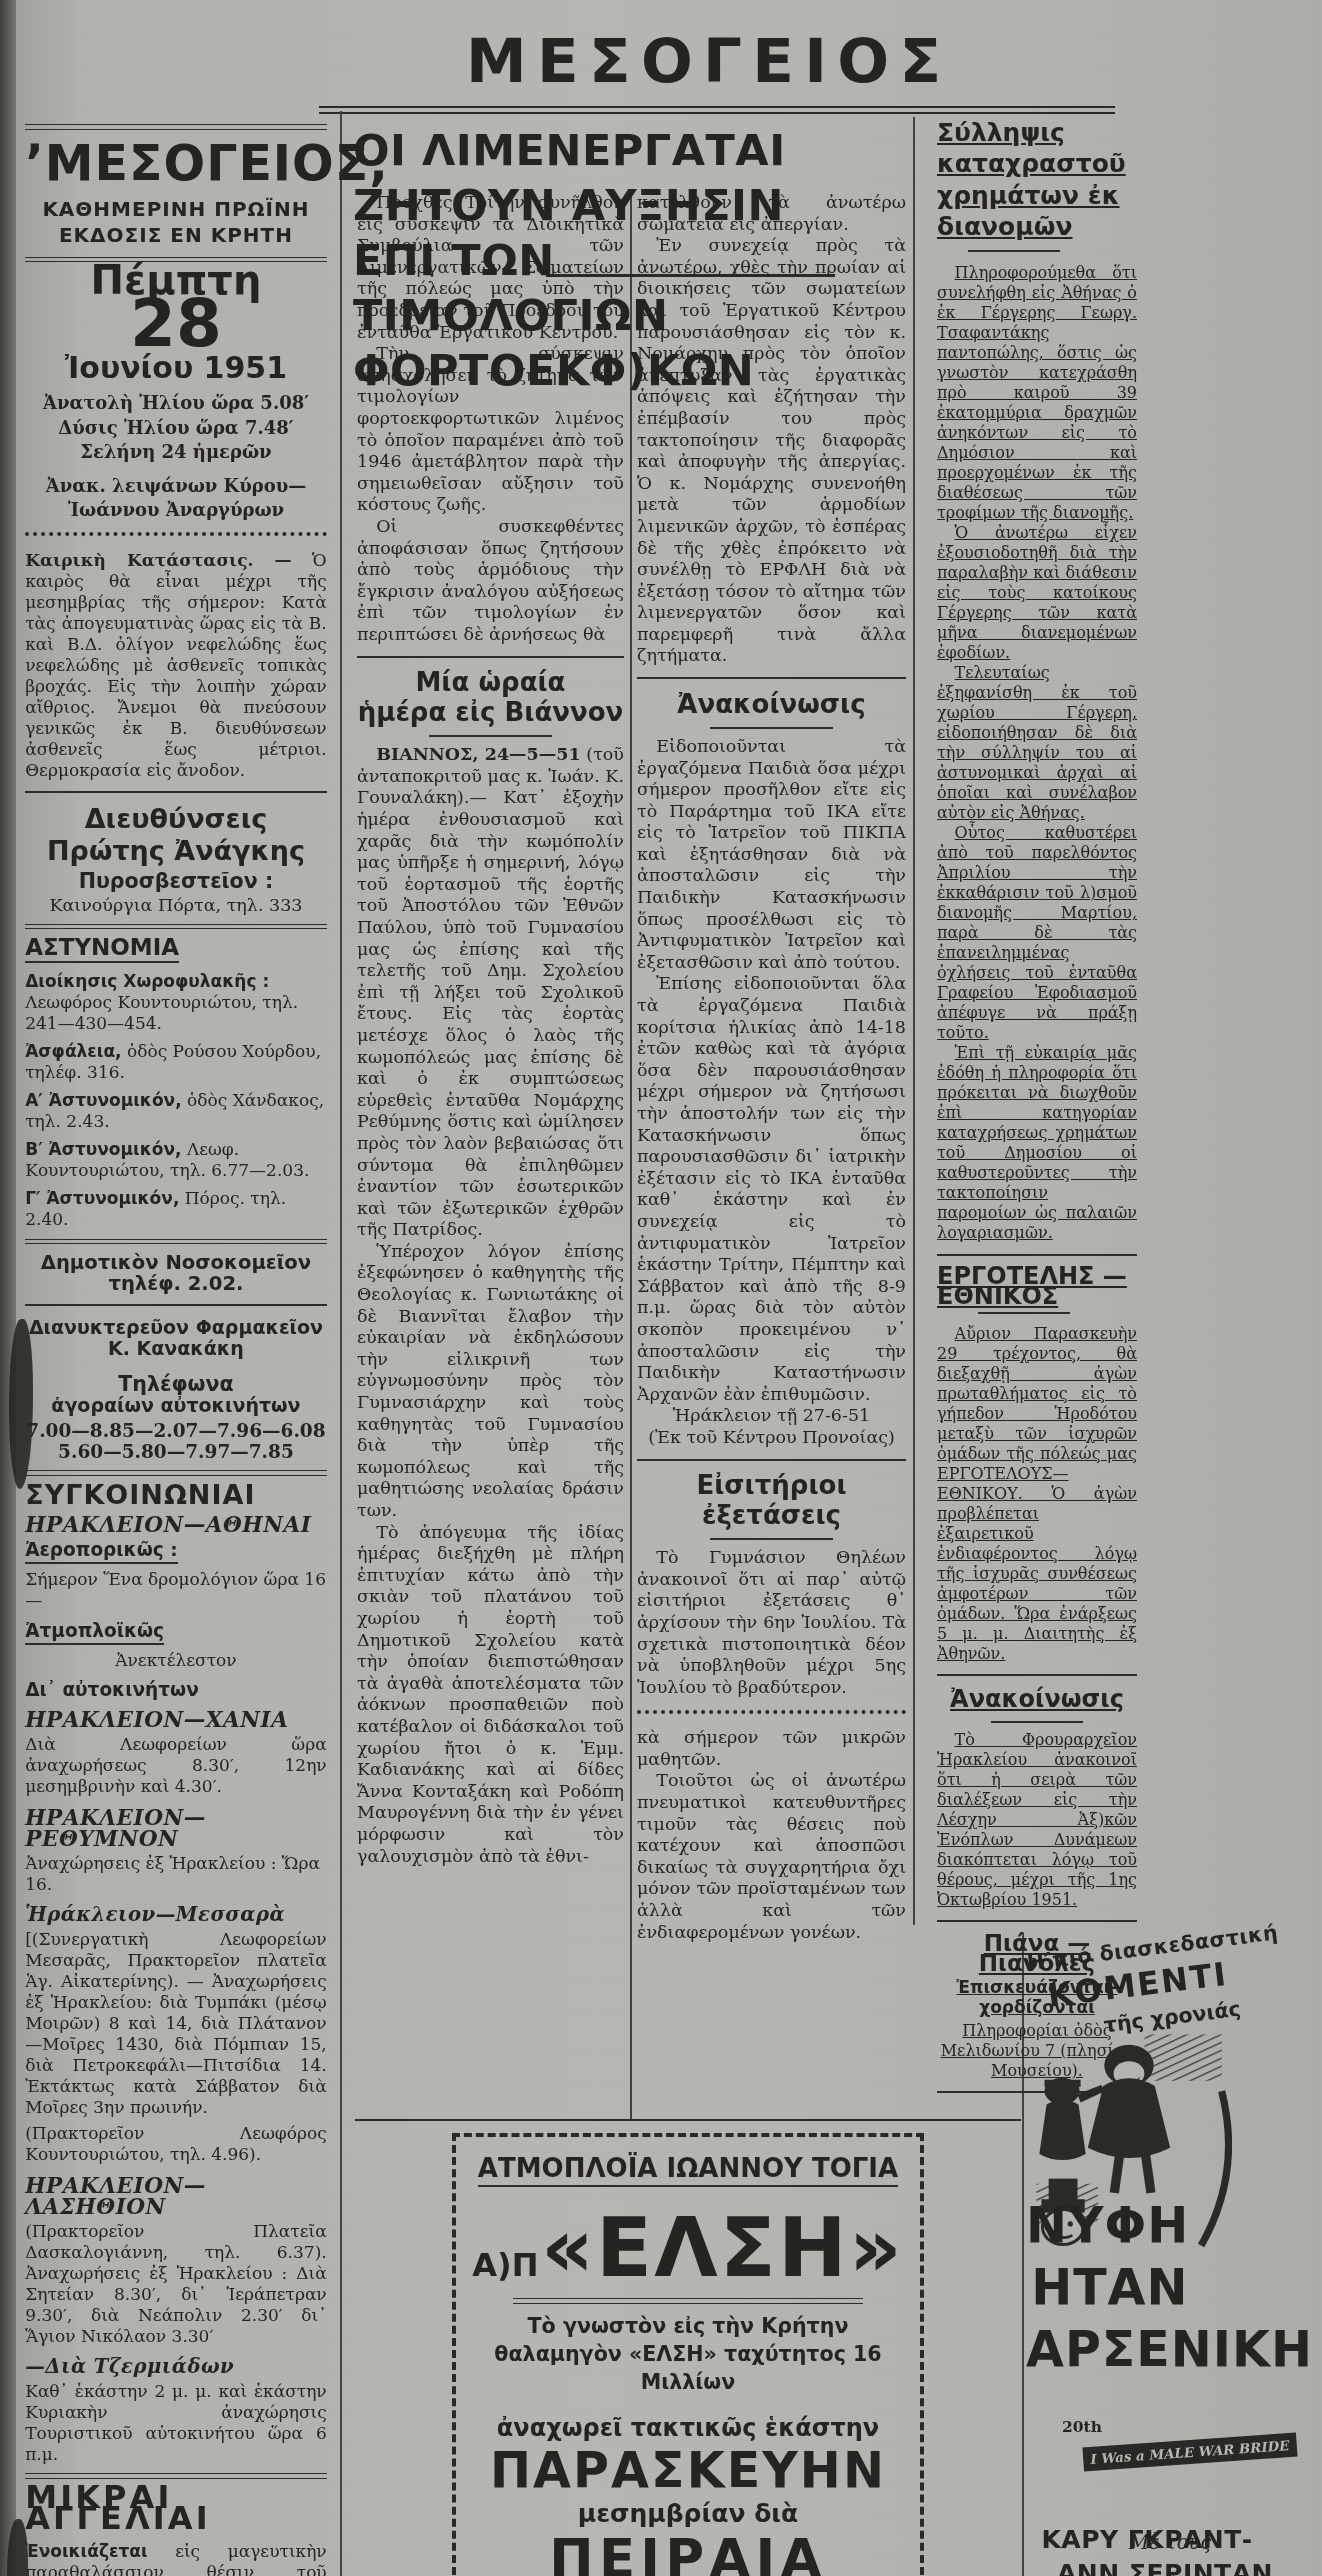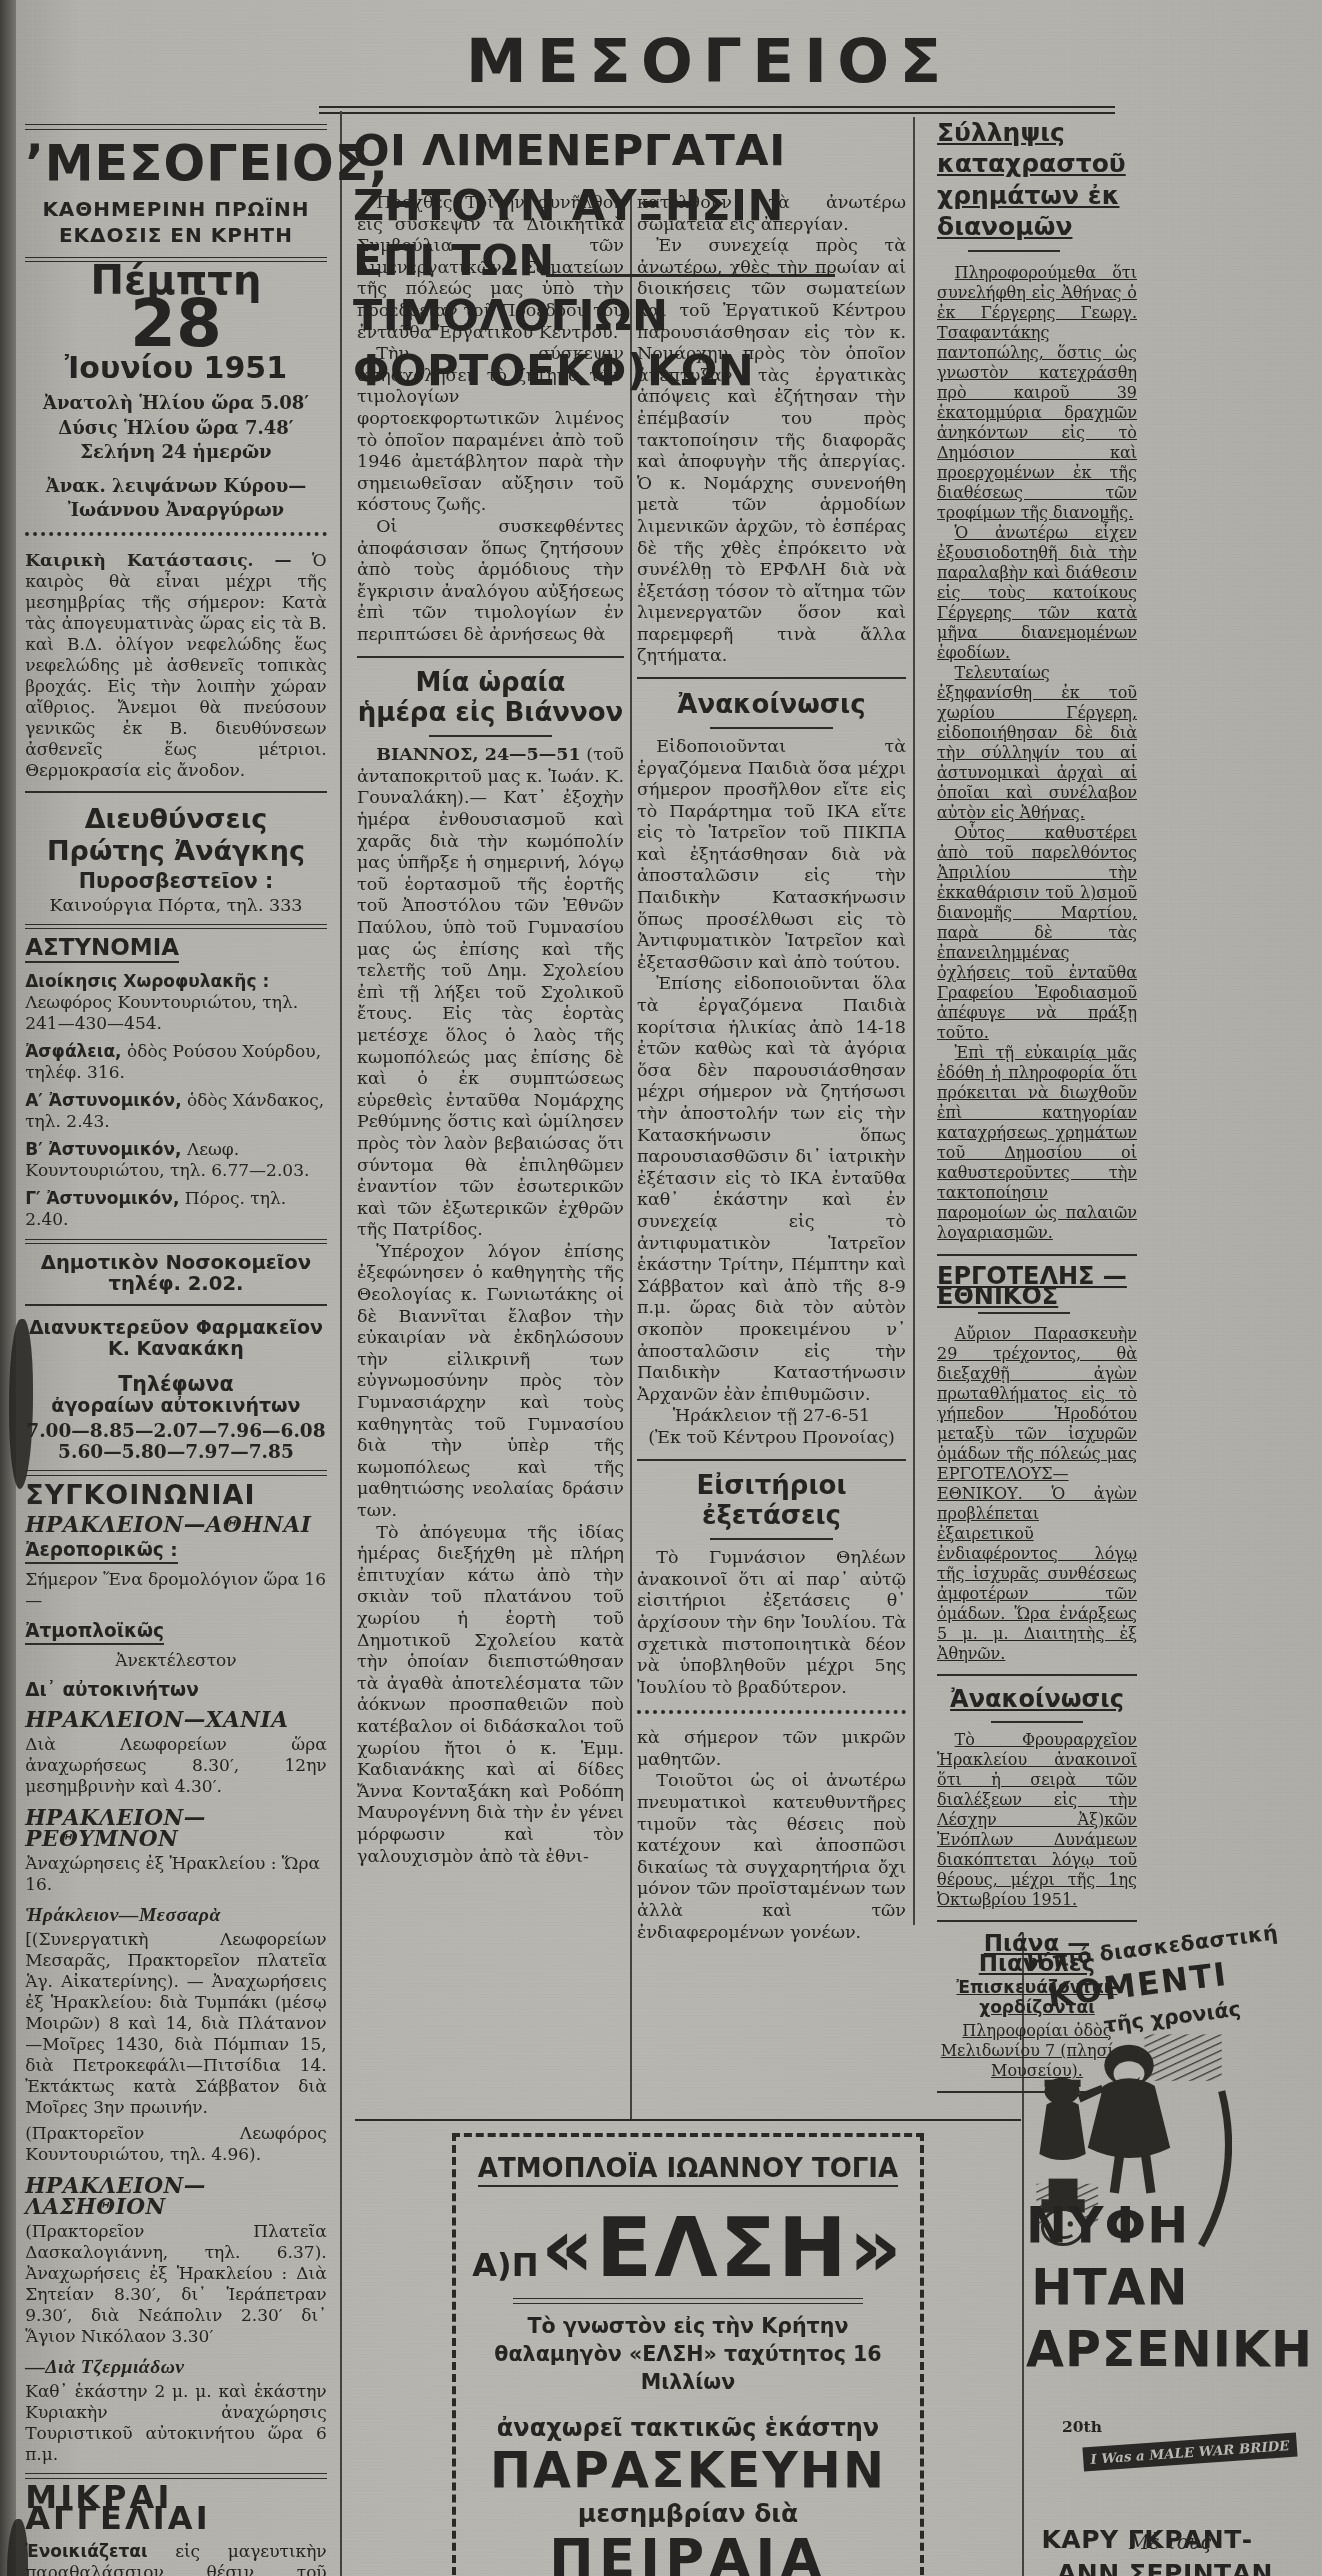--- a/index.html
+++ b/index.html
@@ -34,21 +34,21 @@
   .rail { left:18px; top:111px; width:318px; padding:5.2px 9.3px 0 7.2px; font-size:17px; line-height:21px; }
   .rail .brand { font-size:49px; line-height:1.05; letter-spacing:1px; }
   .rail .subt { font-size:20px; line-height:1.3; letter-spacing:1px; }
   .rail .day { font-size:40px; }
   .rail .dnum { font-size:66px; line-height:1.0; }
   .rail .myr { font-size:30px; }
   .rail .astro { font-size:18px; font-weight:bold; line-height:1.35; }
   .rail .h1 { font-size:27px; line-height:1.15; }
   .rail .h2 { font-size:23px; }
   .rail .route { font-size:21.6px; font-style:italic; letter-spacing:0.5px; margin:9.3px 0 4.1px; }
-  .rail .routeS { font-size:19.6px;font-family:Liberation Serif, serif; }
+  .rail .routeS { font-size:19.6px; }
   .rail .lead { font-weight:bold; }
   .rail .mikr { font-size:32px; letter-spacing:3.1px; }
   .underl { border-bottom:2.1px solid #2e2c29; padding-bottom:2.1px; }
 
   
   .headline { left:353px; top:123px; width:531px; }
   .headline .l { font-size:43px; line-height:1.28; letter-spacing:0.5px; transform-origin:left; }
   .col { font-size:17.5px; line-height:21.6px; }
   .c1 { left:357px;  top:192px; width:267px; }
   .c2 { left:637px; top:192px; width:269px; }

